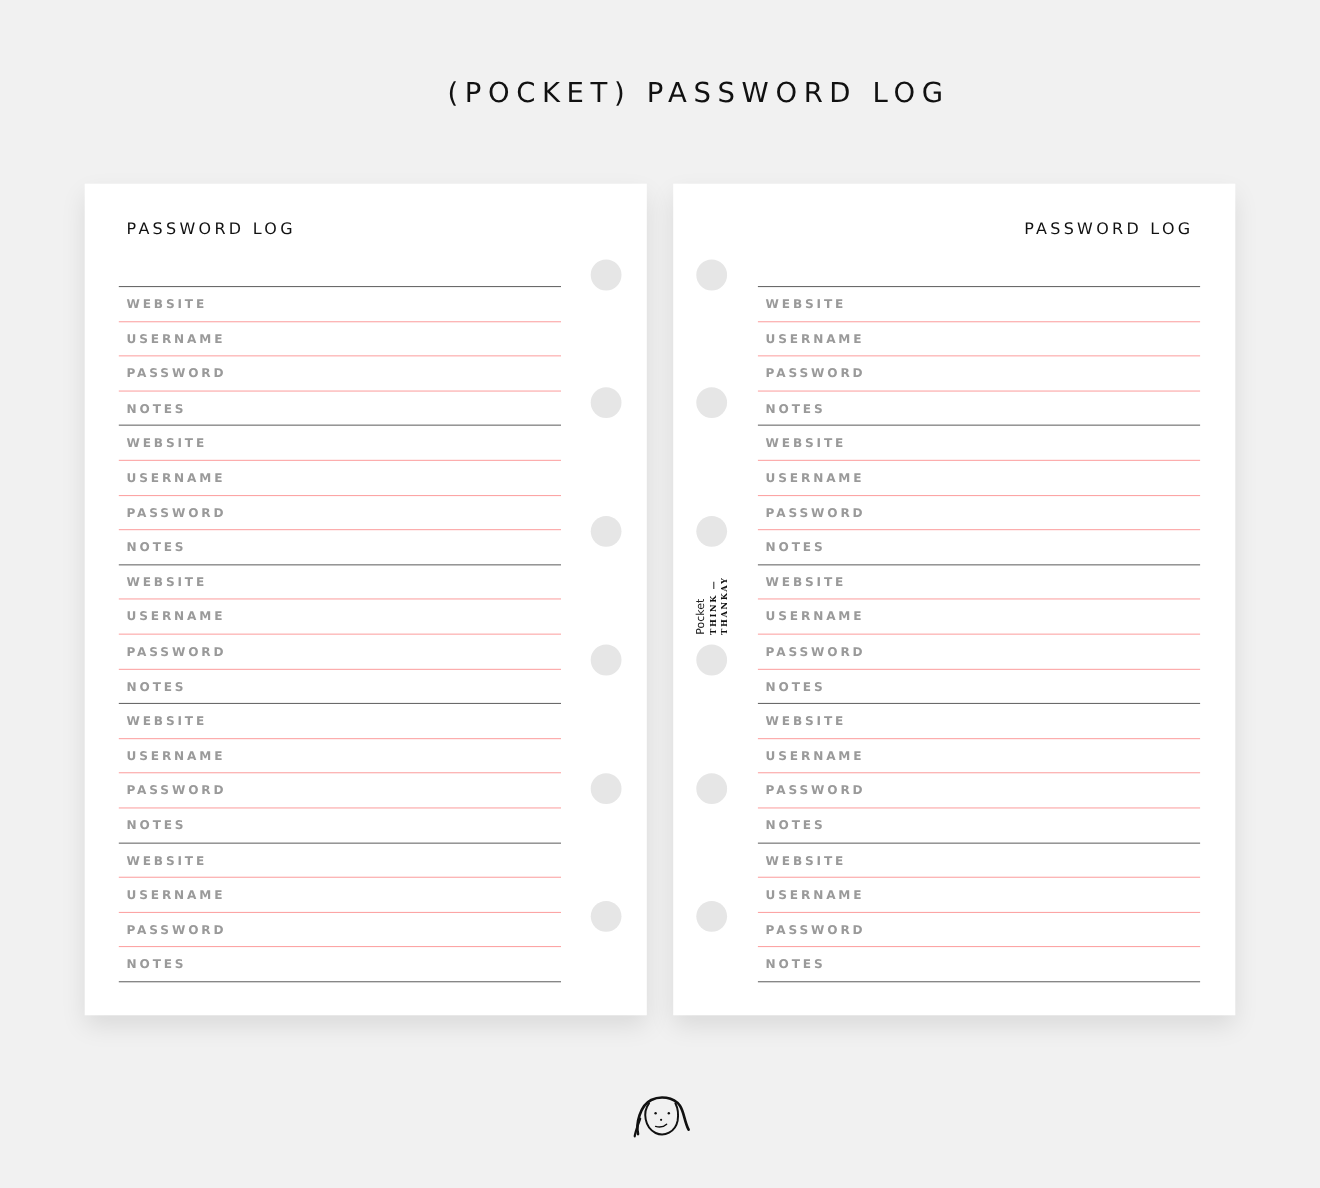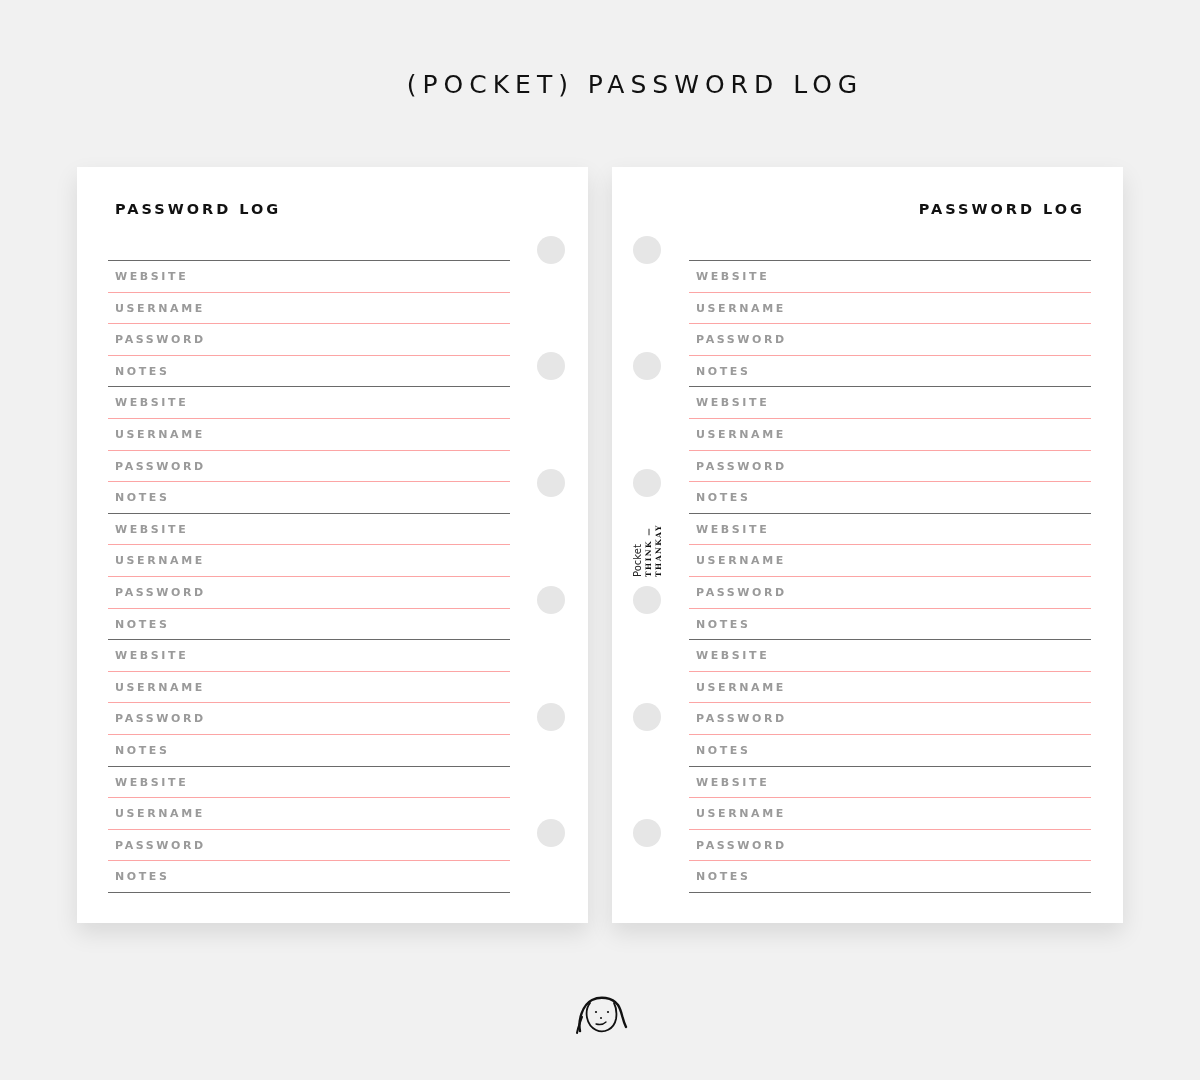--- a/index.html
+++ b/index.html
@@ -4,21 +4,21 @@
 <style>
   html, body { margin:0; padding:0; }
   body { width:1200px; height:1080px; background:#f1f1f1; position:relative; overflow:hidden;
          font-family:"DejaVu Sans","Liberation Sans",sans-serif; }
   .main-title { position:absolute; top:70px; left:0; width:1200px; text-align:center;
          font-size:25px; font-weight:normal; letter-spacing:6px; color:#111;padding-left:35px; }
   .page { position:absolute; top:167px; width:511px; height:756px; background:#fff;
           box-shadow: 0 10px 22px rgba(0,0,0,0.10); }
   .page.left { left:77px; }
   .page.right { left:612px; }
-  .page-title { position:absolute; top:34px; font-size:14.5px; font-weight:bold; letter-spacing:3px; color:#111; }
+  .page-title { position:absolute; top:34px; font-size:14.5px; font-weight:normal; letter-spacing:3px; color:#111; }
   .page.left .page-title { left:38px; }
   .page.right .page-title { right:38px; }
   .rows { position:absolute; top:93px; width:402px; }
   .page.left .rows { left:31px; }
   .page.right .rows { left:77px; }
   .top-line { height:0; border-top:1.5px solid #6a6a6a; }
   .row { height:30.6px; border-bottom:1px solid #fca5a5; position:relative; }
   .row.last { border-bottom:1.5px solid #6a6a6a; }
   .row .lbl { position:absolute; left:7px; top:9px; font-size:11px; font-weight:bold;
               letter-spacing:2.6px; color:#9a9a9a; }

